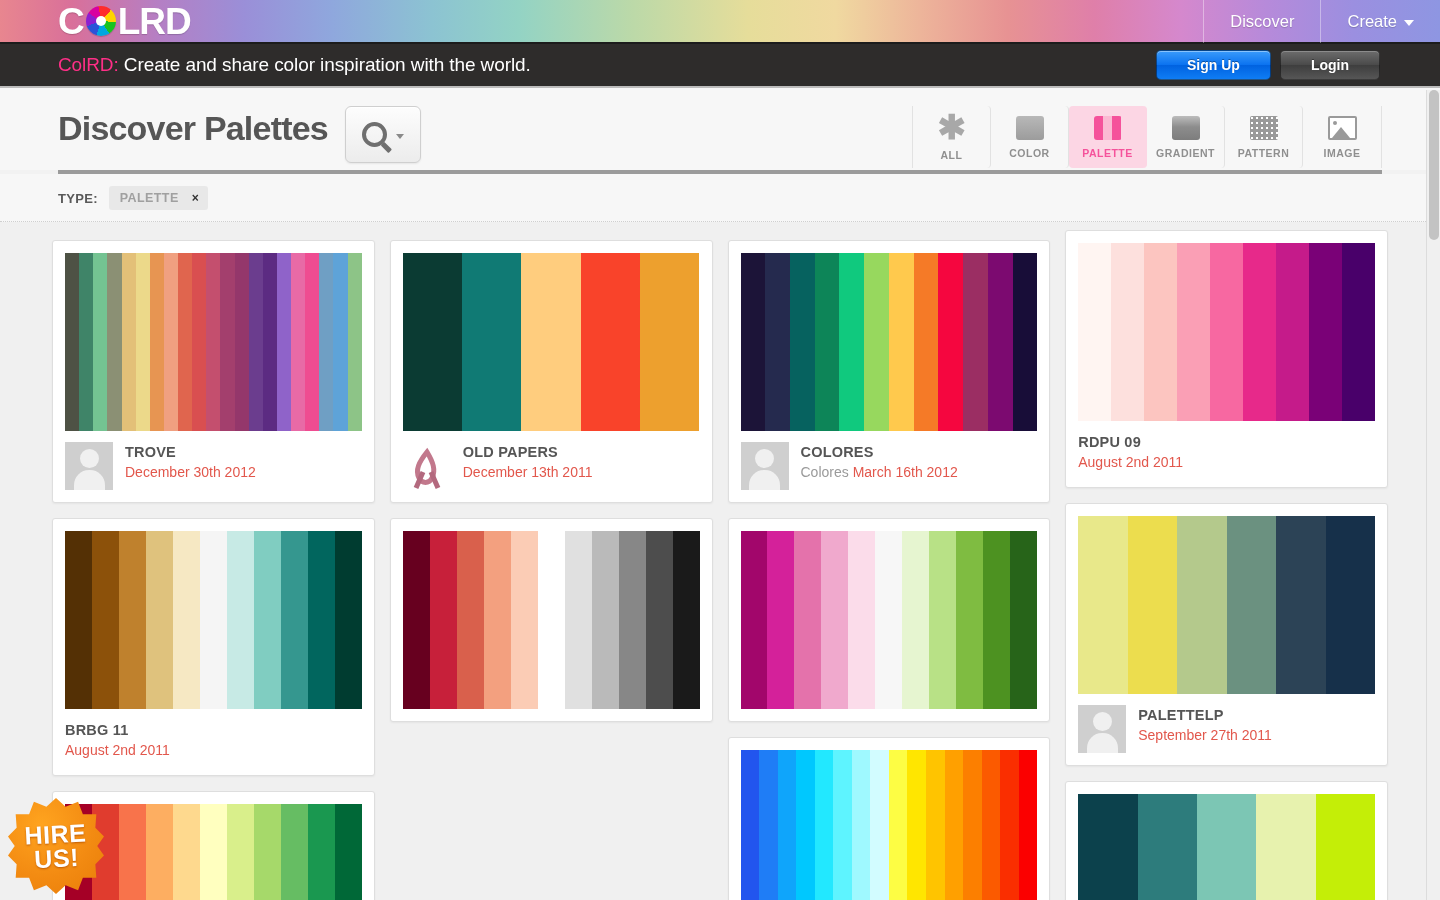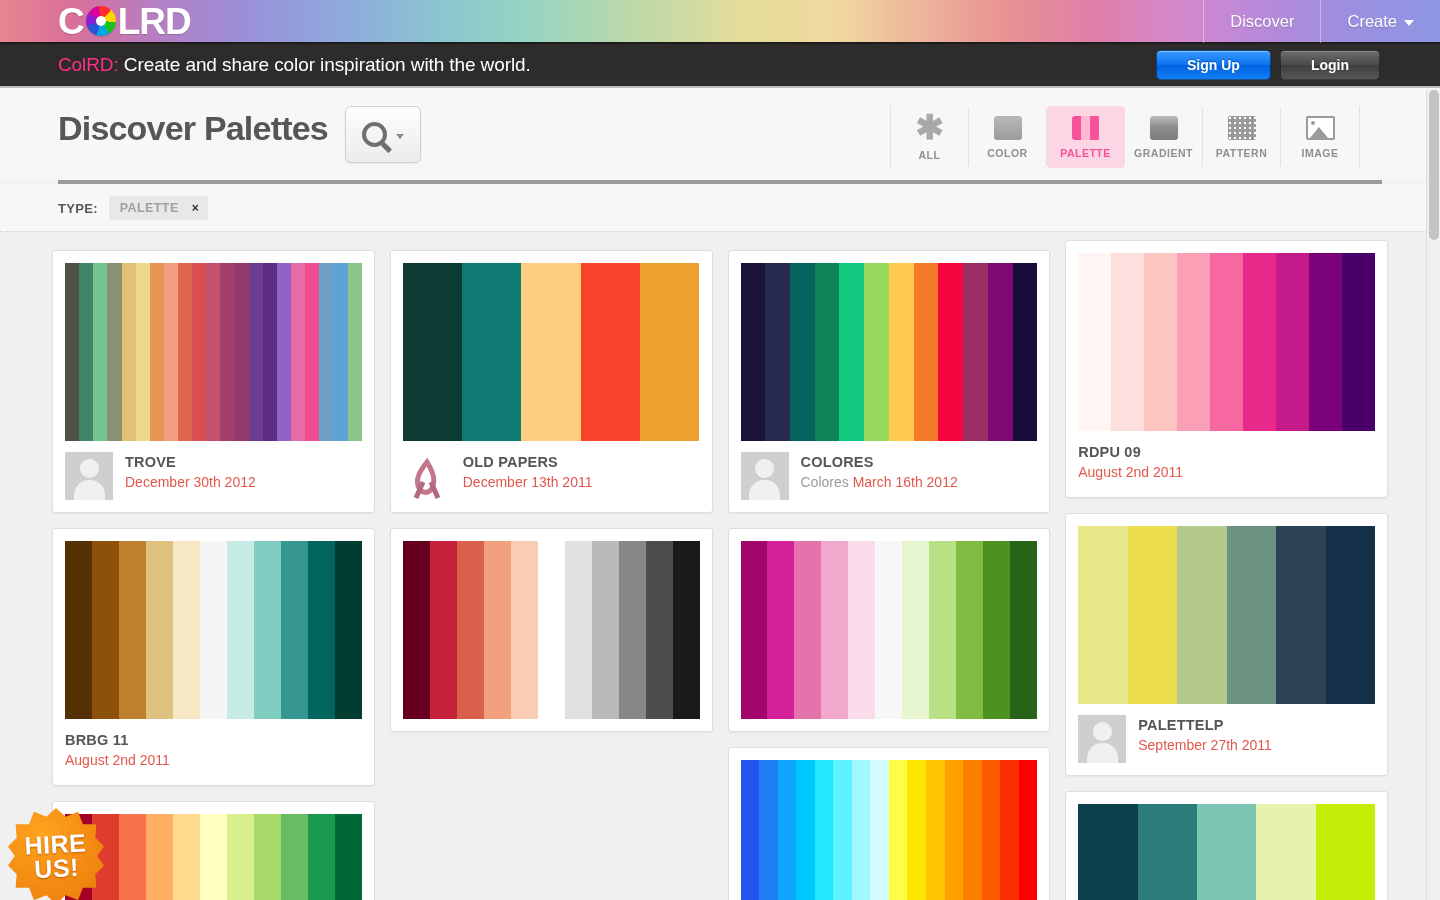--- a/index.html
+++ b/index.html
@@ -147,23 +147,23 @@
     box-shadow: inset 0 1px 0 rgba(255,255,255,.4);
   }
   .btn-login {
     background: linear-gradient(180deg, #6d6d6d 0%, #4a4a4a 50%, #3e3e3e 51%, #565656 100%);
     box-shadow: inset 0 1px 0 rgba(255,255,255,.22);
   }
 
   
   .page-head {
     background: #f7f7f7;
-    padding: 18px 80px 0 58px;
-    position: relative;
-    height: 92px;
+    padding: 18px 58px 0 58px;
+    position: relative;
+    height: 82px;
     display: flex;
     align-items: flex-start;
   }
   .page-title {
     font-size: 34px;
     font-weight: bold;
     color: #565656;
     letter-spacing: -.8px;
     line-height: 44px;
   }

